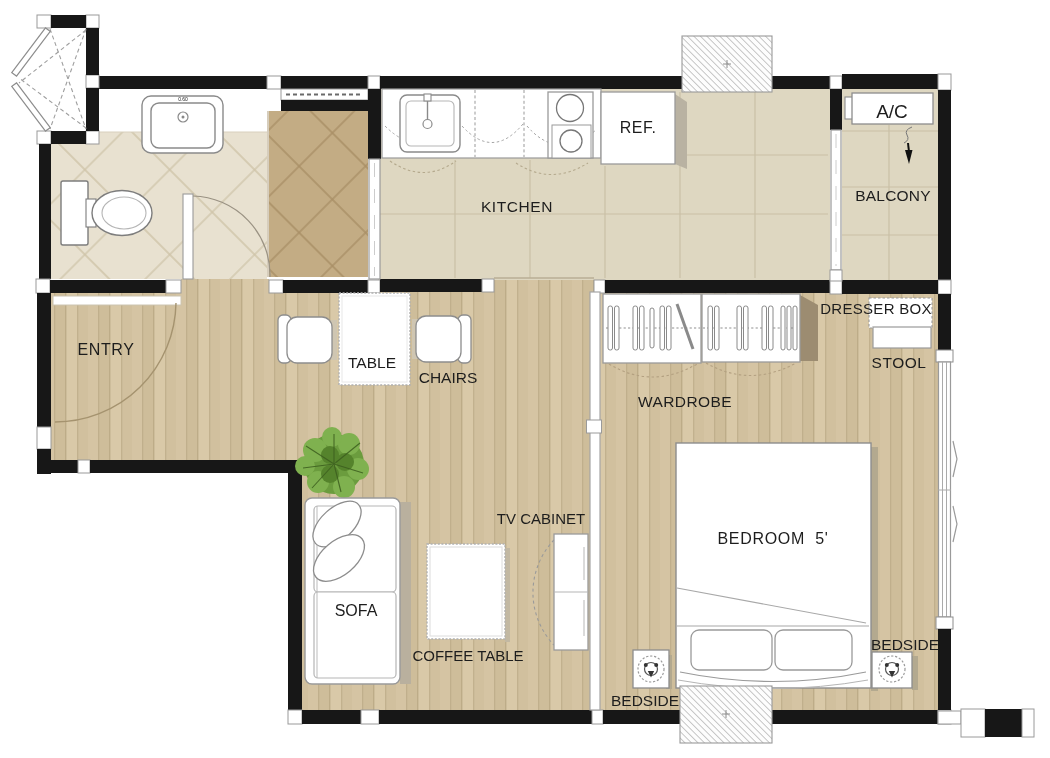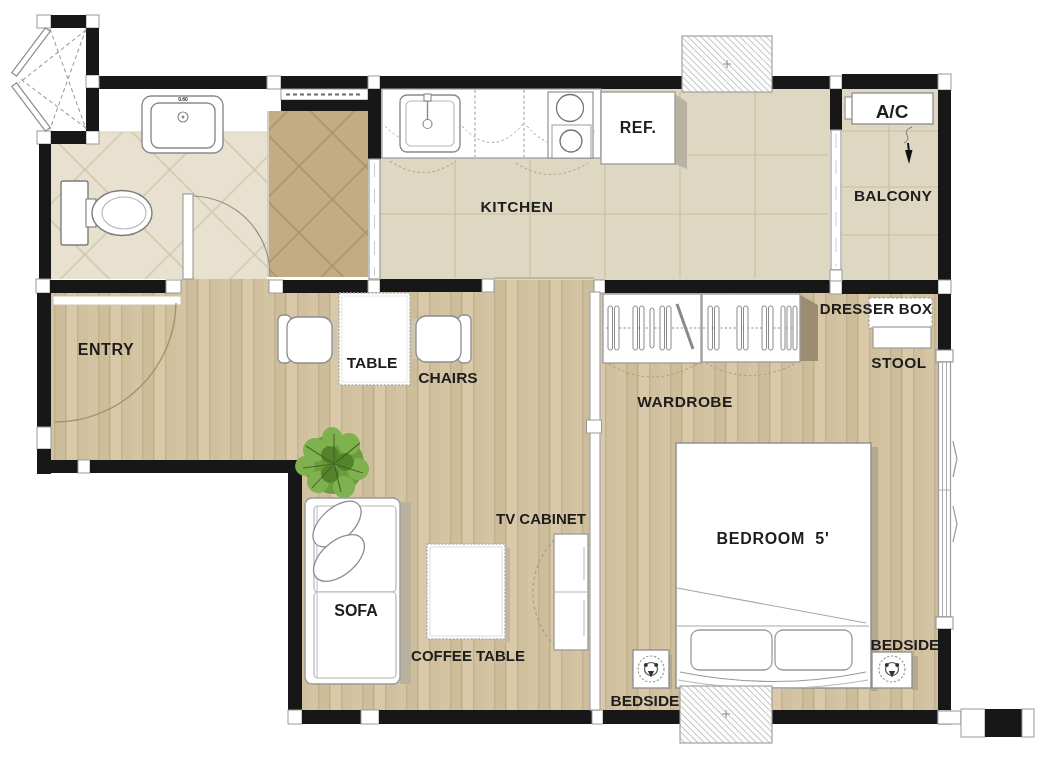--- a/index.html
+++ b/index.html
@@ -1,16 +1,16 @@
 <!DOCTYPE html>
 <html><head>
 <meta charset="utf-8">
 <style>
 html,body{margin:0;padding:0;background:#fff;}
-#plan{width:1050px;height:757px;position:relative;overflow:hidden;font-weight:bold;}
+#plan{width:1050px;height:757px;position:relative;overflow:hidden;}
 text{font-family:"Liberation Sans",sans-serif;fill:#1d1d1d;}
 </style>
 </head>
 <body>
 <div id="plan">
 <svg width="1050" height="758" viewBox="0 0 1050 758" xmlns="http://www.w3.org/2000/svg">
 <defs>
 <pattern id="wood" width="44" height="758" patternUnits="userSpaceOnUse">
   <rect width="44" height="758" fill="#d3c2a1"></rect>
   <rect x="0" width="10" height="758" fill="#d5c4a3"></rect>

